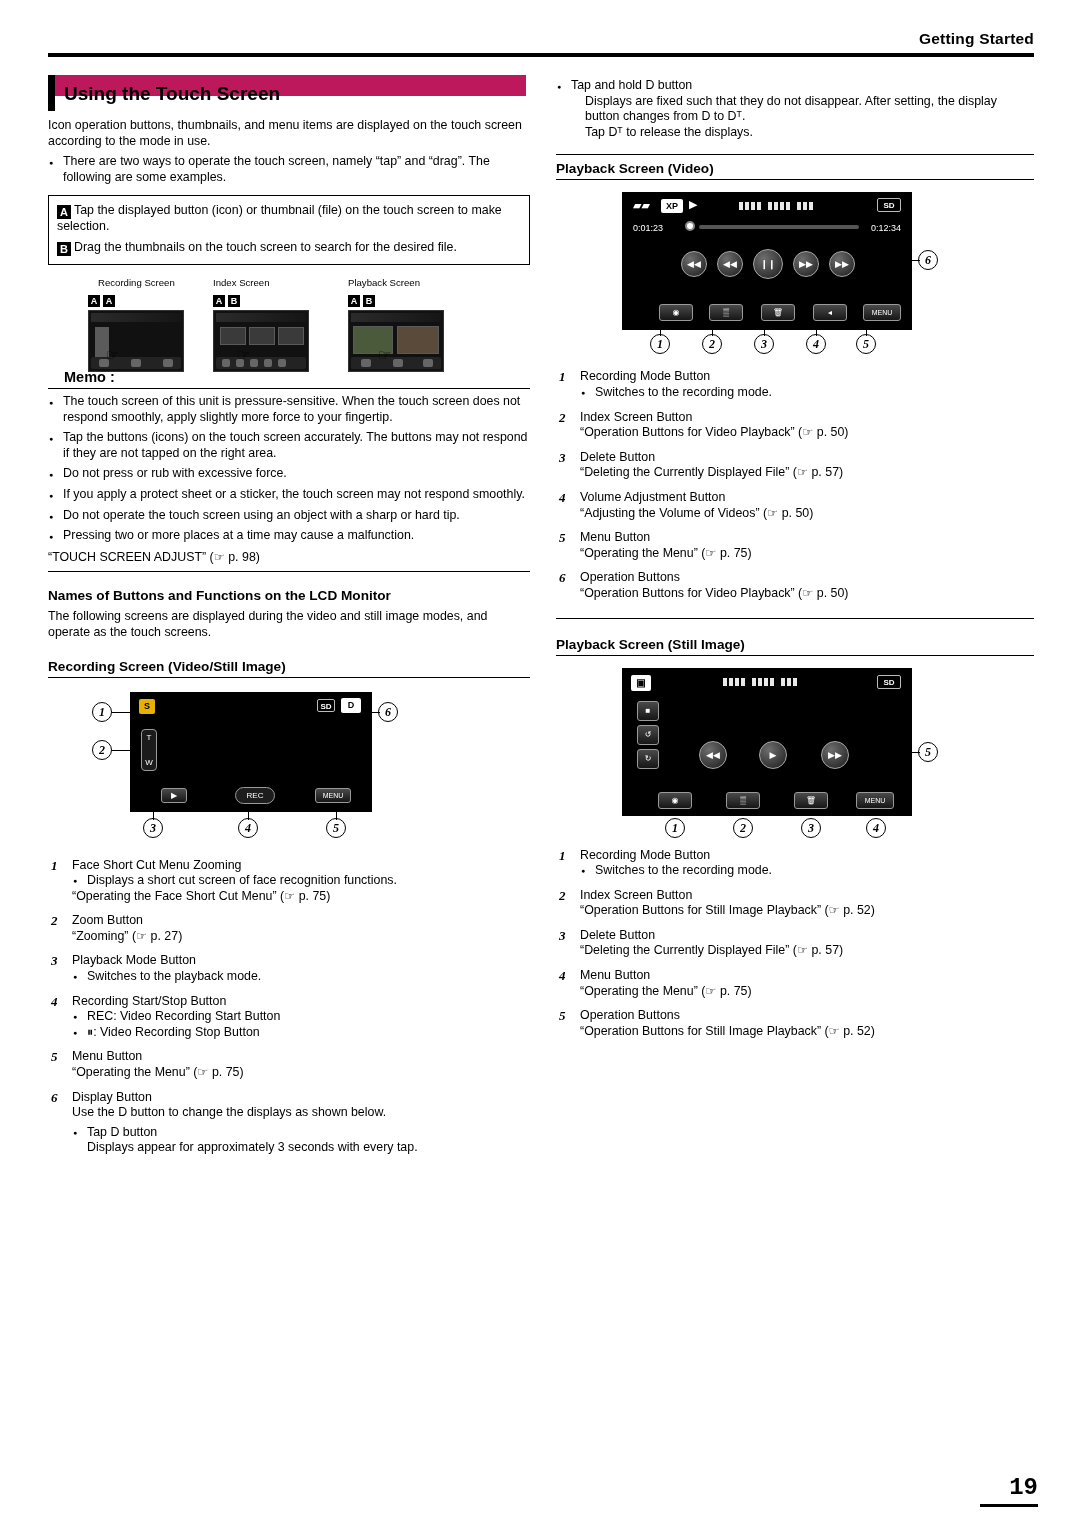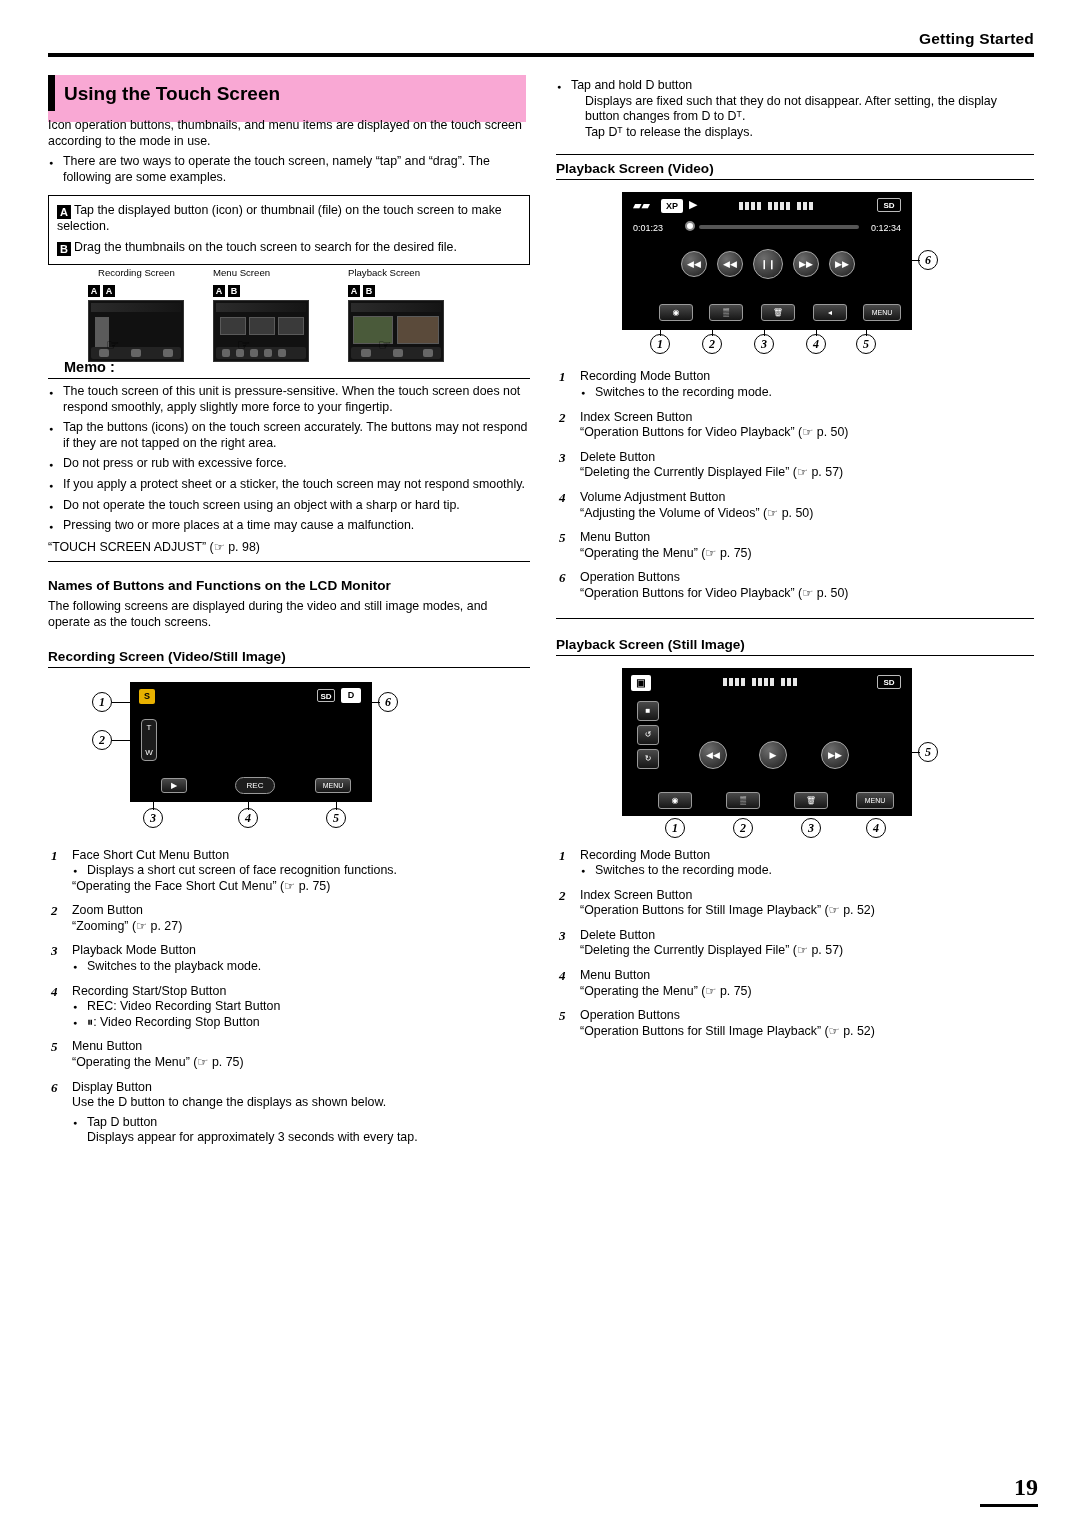--- a/index.html
+++ b/index.html
@@ -20,22 +20,22 @@
   .hdr-title {
     position: absolute; right: 46px; top: 30px;
     font-size: 15.5px; font-weight: bold; letter-spacing: .2px;
   }
   .hdr-rule {
     position: absolute; left: 48px; top: 53px; width: 986px; height: 4px;
     background: #000;
   }
   
   .chapter {
-    position: absolute; left: 48px; top: 75px; width: 478px; height: 47px;
-    background: #f9a8d4;
+    position: absolute; left: 48px; top: 75px; width: 478px; height: 21px;
+    background: #be185d;
   }
   .chapter .bar {
     position: absolute; left: 0; top: 0; width: 7px; height: 36px; background: #000;
   }
   .chapter .txt {
     position: absolute; left: 16px; top: 8px;
     font-size: 19px; font-weight: bold;
   }
   
   .col-left { position: absolute; left: 48px; top: 118px; width: 482px; }
@@ -58,21 +58,21 @@
   .abbox {
     border: 1px solid #000; padding: 7px 8px 8px 8px; margin-top: 10px;
     font-size: 12.4px; line-height: 15.6px;
   }
   .tagA, .tagB {
     display: inline-block; background: #000; color: #fff; font-weight: bold;
     font-size: 11px; width: 14px; height: 14px; line-height: 14px; text-align: center;
     vertical-align: -2px; margin-right: 3px;
   }
   
-  .thumbrow { position: relative; height: 92px; margin-top: 2px; }
+  .thumbrow { position: relative; height: 92px; margin-top: 12px; }
   .thumbcap {
     position: absolute; font-size: 9.6px; top: 0;
   }
   .thumbgrp { position: absolute; top: 13px; }
   .sq {
     display: inline-block; background: #000; color: #fff; font-weight: bold;
     font-size: 9px; width: 12px; height: 12px; line-height: 12px; text-align: center;
     margin-right: 3px;
   }
   .shot {
@@ -171,21 +171,21 @@
   .timecode { position: absolute; color: #fff; font-size: 9px; }
   .seek {
     position: absolute; height: 4px; background: #555; border-radius: 2px;
   }
   .seekknob {
     position: absolute; width: 10px; height: 10px; border-radius: 50%;
     background: #fff; border: 2px solid #888;
   }
   .pageno {
     position: absolute; right: 42px; bottom: 26px;
-    font-size: 24px; font-weight: bold; font-family: Liberation Serif, serif;
+    font-size: 24px; font-weight: bold; font-family: Liberation Mono, monospace;
   }
   .pageno-rule {
     position: absolute; right: 42px; bottom: 20px; width: 58px; height: 3px; background: #000;
   }
 </style>
 </head>
 <body>
 
 <div class="page">
 
@@ -223,21 +223,21 @@
           <div class="topstrip"></div>
           <div class="tile" style="left:6px;top:16px;width:14px;height:30px;background:#5b5b5b;"></div>
           <div class="botbar"></div>
           <div class="btn" style="left:10px;"></div>
           <div class="btn" style="left:42px;"></div>
           <div class="btn" style="left:74px;"></div>
         </div>
         <div class="hand" style="left:18px;top:56px;">☞</div>
       </div>
 
-      <div class="thumbcap" style="left:165px;">Menu Screen</div>
+      <div class="thumbcap" style="left:165px;">Index Screen</div>
       <div class="thumbgrp" style="left:165px;">
         <span class="sq">A</span><span class="sq">B</span>
         <div class="shot s2">
           <div class="topstrip"></div>
           <div class="tile" style="left:6px;top:16px;width:26px;height:18px;"></div>
           <div class="tile" style="left:35px;top:16px;width:26px;height:18px;"></div>
           <div class="tile" style="left:64px;top:16px;width:26px;height:18px;"></div>
           <div class="botbar"></div>
           <div class="btn" style="left:8px;width:8px;"></div>
           <div class="btn" style="left:22px;width:8px;"></div>
@@ -310,21 +310,21 @@
       <div class="leaderv" style="left:105px;top:124px;height:8px;"></div>
       <div class="callout" style="left:190px;top:130px;">4</div>
       <div class="leaderv" style="left:200px;top:124px;height:8px;"></div>
       <div class="callout" style="left:278px;top:130px;">5</div>
       <div class="leaderv" style="left:288px;top:124px;height:8px;"></div>
     </div>
 
     <div class="numlist">
       <div class="numitem">
         <span class="n">1</span>
-        <div class="t">Face Short Cut Menu Button</div>
+        <div class="t">Face Short Cut Menu Zooming</div>
         <div class="sub subb">Displays a short cut screen of face recognition functions.</div>
         <div class="sub">“Operating the Face Short Cut Menu” (☞ p. 75)</div>
       </div>
       <div class="numitem">
         <span class="n">2</span>
         <div class="t">Zoom Button</div>
         <div class="sub">“Zooming” (☞ p. 27)</div>
       </div>
       <div class="numitem">
         <span class="n">3</span>

